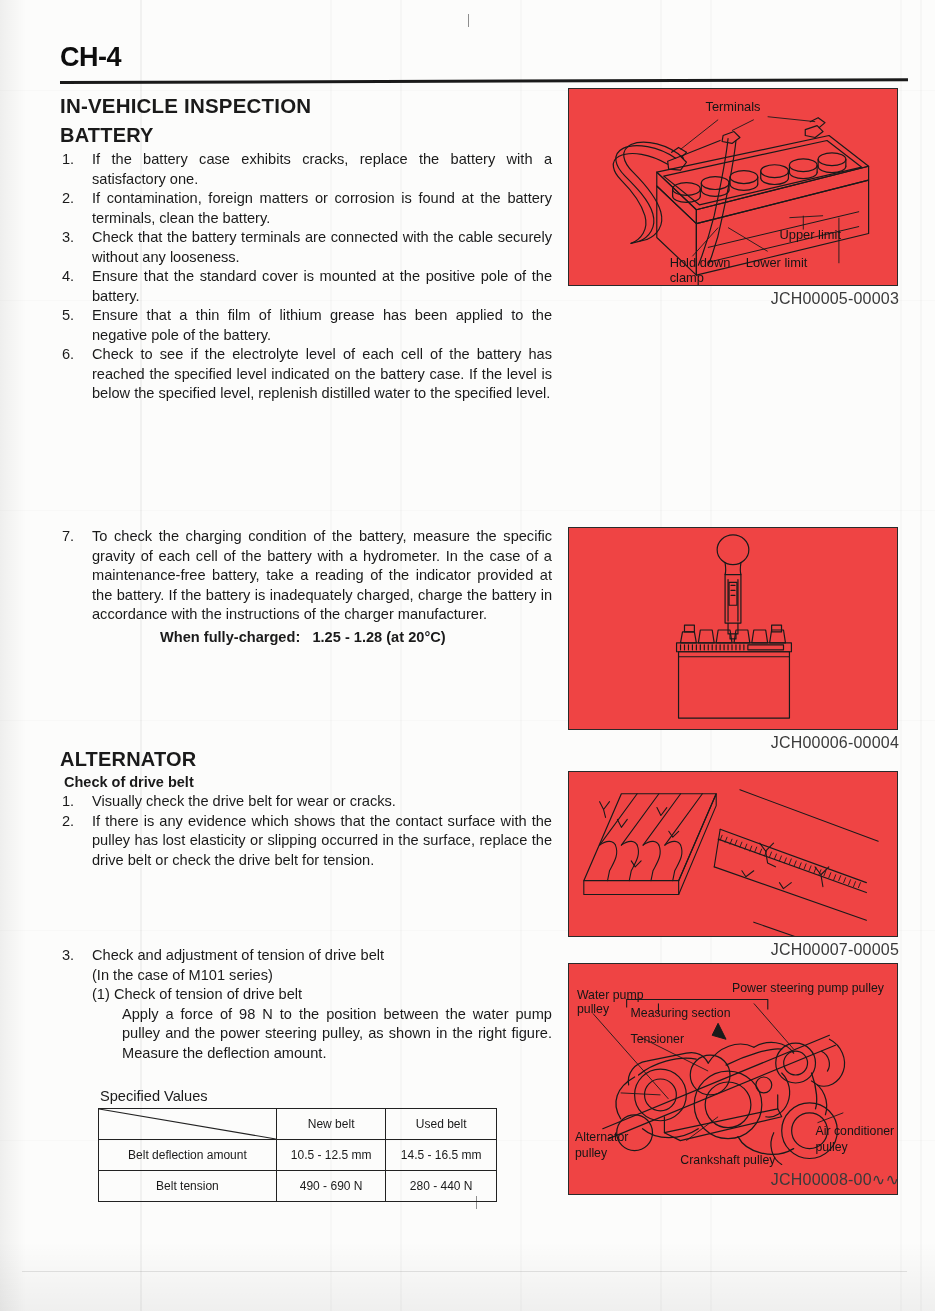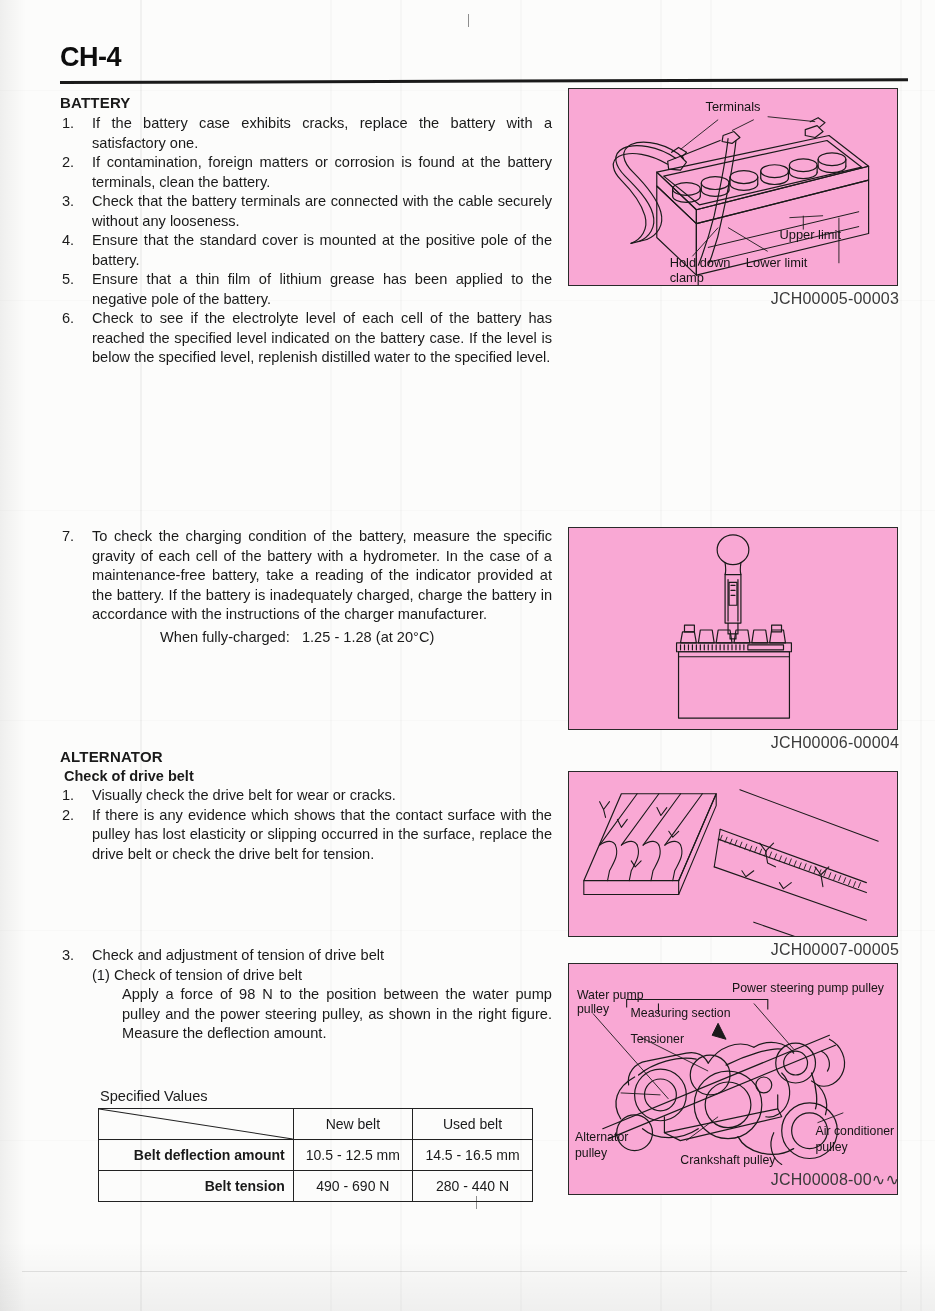--- a/index.html
+++ b/index.html
@@ -90,21 +90,21 @@
     width: 492px;
   }
   h1.section-title {
     margin: 0 0 6px 0;
     font-size: 20.5px;
     font-weight: bold;
     letter-spacing: 0.2px;
   }
   h2.sub-title {
     margin: 0 0 3px 0;
-    font-size: 15px;
+    font-size: 20px;
     font-weight: bold;
     letter-spacing: 0.2px;
   }
   h3.sub-sub-title {
     margin: 0 0 2px 4px;
     font-size: 14.5px;
     font-weight: bold;
   }
   ol.steps {
     list-style: none;
@@ -132,20 +132,21 @@
 
   .spec-block {
     margin-top: 2px;
     font-size: 14.6px;
     line-height: 20px;
     padding-left: 66px;
   }
   .spec-value-line {
     padding-left: 34px;
     white-space: pre;
+    font-weight: bold;
   }
 
   .subitem {
     padding-left: 32px;
     font-size: 14.6px;
     line-height: 19.5px;
   }
   .subitem .sub-label { display: block; }
   .subitem .sub-body {
     display: block;
@@ -153,22 +154,22 @@
     text-align: justify;
   }
 
   
   .table-caption {
     font-size: 14.6px;
     margin: 0 0 4px 2px;
   }
   table.spec-table {
     border-collapse: collapse;
-    width: 435px;
-    font-size: 14px;
+    width: 399px;
+    font-size: 12px;
   }
   table.spec-table td {
     border: 1px solid #222;
     padding: 5px 8px;
     height: 20px;
     vertical-align: middle;
   }
   td.corner {
     width: 200px;
     position: relative;
@@ -180,32 +181,31 @@
     width: 100%;
     height: 100%;
     position: absolute;
     inset: 0;
   }
   td.colhead {
     text-align: center;
     width: 117px;
   }
   td.rowhead {
-    text-align: right;
-    font-weight: bold;
+    text-align: center;
   }
   td.cellval {
     text-align: center;
   }
 
   
   .figure {
     position: absolute;
     border: 1.6px solid #2a2a2a;
-    background: #f9a8d4;
+    background: #ef4444;
     box-sizing: border-box;
   }
   .fig-caption {
     position: absolute;
     right: 2px;
     font-size: 16px;
     color: #3a3a3a;
     letter-spacing: 0.2px;
     white-space: nowrap;
   }
@@ -227,20 +227,21 @@
   <div class="scan-edge-bottom"></div>
   <div class="crop-tick top"></div>
   <div class="crop-tick bottom"></div>
   <div class="scanline" style="top:1271px"></div>
 
   <div class="page-code">CH-4</div>
   <div class="header-rule"></div>
 
   <div class="col-left">
 
+    <h1 class="section-title">IN-VEHICLE INSPECTION</h1>
 
     <h2 class="sub-title">BATTERY</h2>
 
     <ol class="steps">
       <li>
         <span class="num">1.</span>
         <span class="step-text">If the battery case exhibits cracks, replace the battery with a satisfactory one.</span>
       </li>
       <li>
         <span class="num">2.</span>
@@ -290,20 +291,21 @@
         <span class="step-text">If there is any evidence which shows that the contact surface with the pulley has lost elasticity or slipping occurred in the surface, replace the drive belt or check the drive belt for tension.</span>
       </li>
     </ol>
   </div>
 
   <div class="col-left" style="top:946px">
     <ol class="steps">
       <li class="nojustify">
         <span class="num">3.</span>
         <span class="step-text">Check and adjustment of tension of drive belt</span>
+        <span class="step-text">(In the case of M101 series)</span>
       </li>
     </ol>
     <div class="subitem">
       <span class="sub-label">(1) Check of tension of drive belt</span>
       <span class="sub-body">Apply a force of 98 N to the position between the water pump pulley and the power steering pulley, as shown in the right figure. Measure the deflection amount.</span>
     </div>
   </div>
 
   <div class="col-left" style="top:1088px; left:98px; width:440px">
     <div class="table-caption">Specified Values</div>

